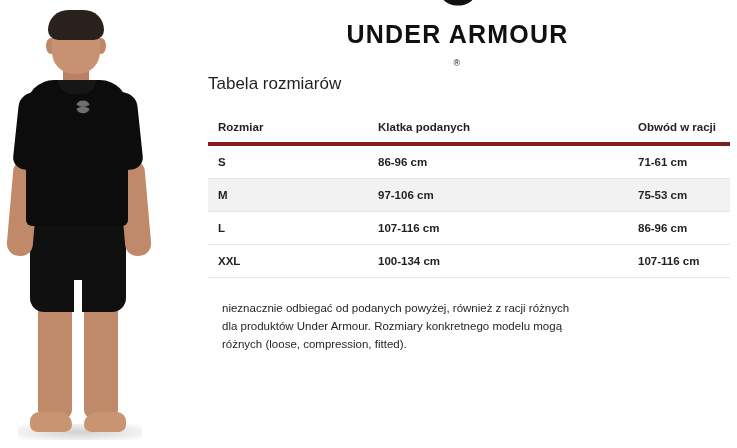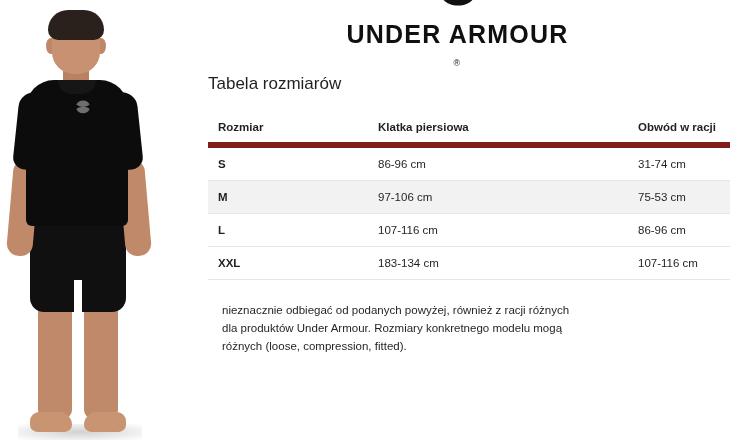--- a/index.html
+++ b/index.html
@@ -163,28 +163,29 @@
   table#size-table {
     width: 522px;
     margin-left: 12px;
     border-collapse: collapse;
     font-size: 11.5px;
   }
   table#size-table th {
     text-align: left;
     font-weight: bold;
     padding: 9px 0 9px 10px;
-    border-bottom: 6px solid #7f1d1d;
+    border-bottom: 4px solid #7f1d1d;
     color: #231f20;
     font-size: 11.5px;
   }
   table#size-table td {
     padding: 10px 0 10px 10px;
     color: #231f20;
     border-bottom: 1px solid #e6e6e6;
+    font-weight: bold;
   }
   table#size-table td.size-col {
     font-weight: bold;
     width: 150px;
   }
   table#size-table td.chest-col {
     width: 250px;
   }
   table#size-table tr.row-alt td {
     background: #f2f2f2;
@@ -250,43 +251,43 @@
 </div>
 
 <div id="content">
 
   <h1 id="chart-title">Tabela rozmiarów</h1>
 
   <table id="size-table">
     <thead>
       <tr>
         <th>Rozmiar</th>
-        <th>Klatka piersiowa</th>
+        <th>Klatka podanych</th>
         <th>Obwód w racji</th>
       </tr>
     </thead>
     <tbody>
       <tr class="row-plain">
         <td class="size-col">S</td>
         <td class="chest-col">86-96 cm</td>
-        <td class="waist-col">31-74 cm</td>
+        <td class="waist-col">71-61 cm</td>
       </tr>
       <tr class="row-alt">
         <td class="size-col">M</td>
         <td class="chest-col">97-106 cm</td>
         <td class="waist-col">75-53 cm</td>
       </tr>
       <tr class="row-plain">
         <td class="size-col">L</td>
         <td class="chest-col">107-116 cm</td>
         <td class="waist-col">86-96 cm</td>
       </tr>
       <tr class="row-plain">
         <td class="size-col">XXL</td>
-        <td class="chest-col">183-134 cm</td>
+        <td class="chest-col">100-134 cm</td>
         <td class="waist-col">107-116 cm</td>
       </tr>
     </tbody>
   </table>
 
   <p id="footnote">
     <span class="cont">nieznacznie odbiegać od podanych powyżej, również z racji różnych</span>
     <span class="cont">dla produktów Under Armour. Rozmiary konkretnego modelu mogą</span>
     <span class="cont">różnych (loose, compression, fitted).</span>
   </p>

